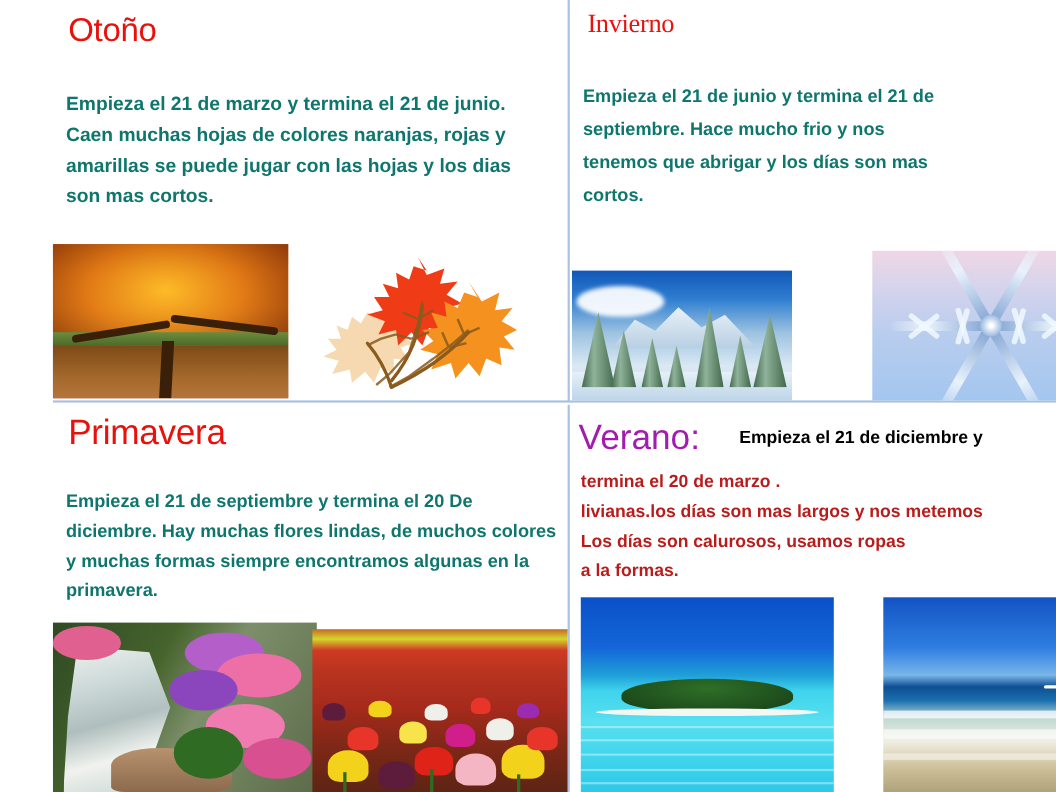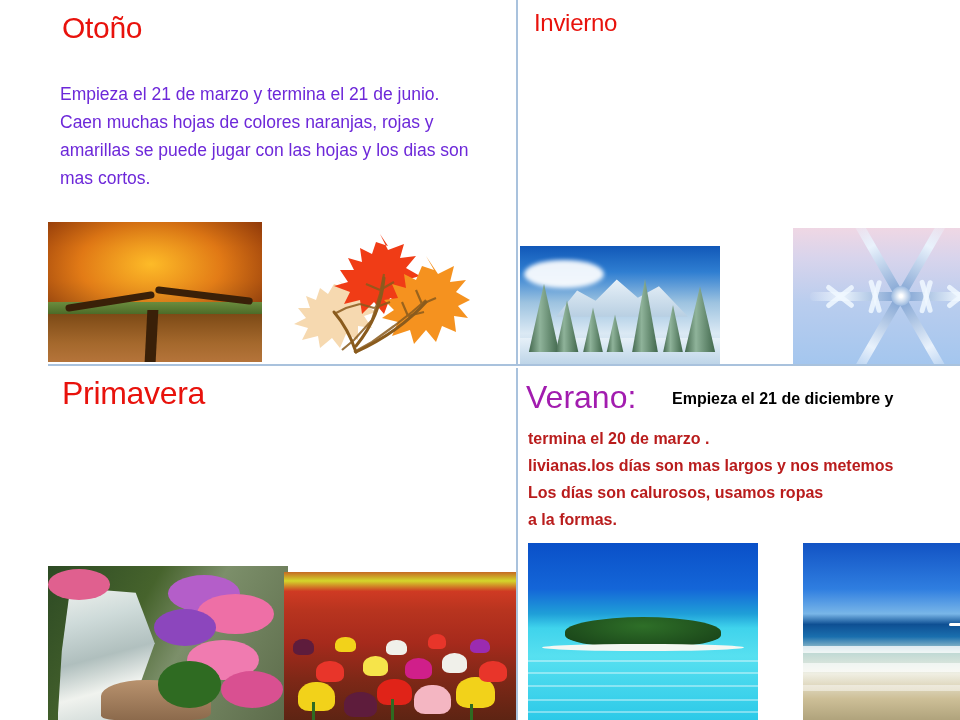--- a/index.html
+++ b/index.html
@@ -46,29 +46,29 @@
   
   .season-title {
     position: absolute;
     color: #e8120c;
     font-weight: normal;
     letter-spacing: -0.3px;
     white-space: nowrap;
   }
   .body-text {
     position: absolute;
-    color: #6d28d9;
-    font-weight: normal;
+    color: #0f766e;
+    font-weight: bold;
     font-stretch: condensed;
   }
 
   #otono-title { left: 14px; top: 11px; font-size: 30px; }
   #otono-text  { left: 12px; top: 80px; width: 420px; font-size: 17.5px; line-height: 28px; }
 
-  #invierno-title { left: 486px; top: 9px; font-size: 24px; }
+  #invierno-title { left: 486px; top: 9px; font-size: 24px; font-family: Liberation Serif, serif; }
   #invierno-text  { left: 482px; top: 73px; width: 320px; font-size: 16.5px; line-height: 30px; }
 
   #primavera-title { left: 14px; top: 375px; font-size: 32px; }
   #primavera-text  { left: 12px; top: 443px; width: 450px; font-size: 16.5px; line-height: 27px; }
 
   #verano-title {
     position: absolute;
     left: 478px;
     top: 379px;
     font-size: 32px;
@@ -292,20 +292,21 @@
 
       <g stroke="#8a5b1d" stroke-width="3" fill="none" stroke-linecap="round">
         <path d="M108 50 C 106 72, 98 96, 80 118"></path>
         <path d="M150 74 C 134 92, 110 110, 80 124"></path>
         <path d="M58 84 C 70 98, 76 112, 80 124"></path>
       </g>
     </svg>
   </div>
 
   <div class="season-title" id="invierno-title">Invierno</div>
+  <div class="body-text" id="invierno-text">Empieza el  21 de junio y termina el 21 de septiembre. Hace mucho frio y nos tenemos que abrigar  y los días son mas cortos.</div>
 
   <div class="pic" id="pic-snow-forest">
     <div class="cloud"></div>
     <div class="mtn"></div>
     <div class="snowfloor"></div>
     <div class="tree" style="left:2%;  width:20%; height:58%;"></div>
     <div class="tree" style="left:16%; width:15%; height:44%;"></div>
     <div class="tree" style="left:30%; width:13%; height:38%;"></div>
     <div class="tree" style="left:42%; width:11%; height:32%;"></div>
     <div class="tree" style="left:54%; width:17%; height:62%;"></div>
@@ -323,20 +324,21 @@
     <div class="barb" style="right:14%; transform:rotate(-38deg);"></div>
     <div class="barb" style="left:30%; transform:rotate(74deg);"></div>
     <div class="barb" style="right:30%; transform:rotate(-74deg);"></div>
     <div class="barb" style="left:30%; transform:rotate(-74deg);"></div>
     <div class="barb" style="right:30%; transform:rotate(74deg);"></div>
     <div class="core"></div>
   </div>
 
 
   <div class="season-title" id="primavera-title">Primavera</div>
+  <div class="body-text" id="primavera-text">Empieza el 21 de septiembre y termina el 20 De  diciembre. Hay muchas flores lindas, de muchos colores y muchas formas siempre encontramos algunas en la primavera.</div>
 
   <div class="pic" id="pic-waterfall">
     <div class="fall"></div>
     <div class="rock"></div>
     <div class="blob" style="left:50%;  top:6%;  width:30%; height:24%; background:#b45ec9;"></div>
     <div class="blob" style="left:62%;  top:18%; width:32%; height:26%; background:#ee6fa6;"></div>
     <div class="blob" style="left:44%;  top:28%; width:26%; height:24%; background:#8c46bd;"></div>
     <div class="blob" style="left:58%;  top:48%; width:30%; height:26%; background:#f07bb0;"></div>
     <div class="blob" style="left:0%;   top:2%;  width:26%; height:20%; background:#e0608f;"></div>
     <div class="blob" style="left:72%;  top:68%; width:26%; height:24%; background:#d95091;"></div>

